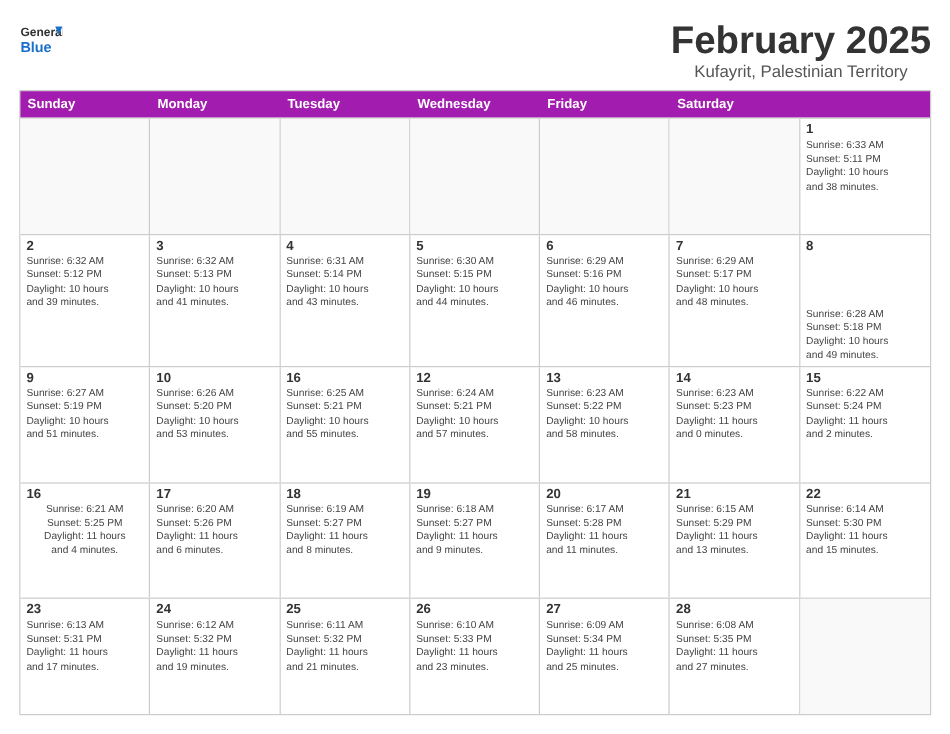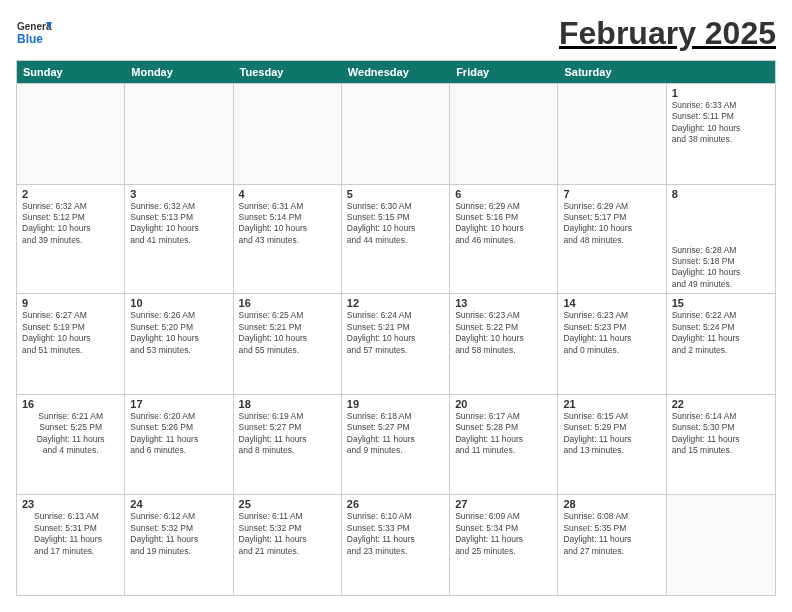--- a/index.html
+++ b/index.html
@@ -23,42 +23,41 @@
       justify-content: space-between;
       margin-bottom: 8px;
     }
     .logo {
       display: flex;
       align-items: center;
       gap: 4px;
     }
     .title-section {
       text-align: center;
-      text-decoration: underline;
     }
     .main-title {
       font-size: 32px;
       font-weight: bold;
       color: #333;
       line-height: 1.1;
     }
     .subtitle {
       font-size: 14px;
       color: #555;
     }
     .calendar {
       flex: 1;
       display: flex;
       flex-direction: column;
       border: 1px solid #ccc;
     }
     .cal-header {
       display: grid;
       grid-template-columns: repeat(7, 1fr);
-      background: #0f766e;
+      background: #a21caf;
     }
     .cal-header-cell {
       color: #fff;
       font-weight: bold;
       font-size: 11px;
       padding: 5px 6px;
       text-align: left;
     }
     .cal-body {
       display: flex;
@@ -105,20 +104,21 @@
   <div class="header">
     <div class="logo">
   <svg width="36" height="36" viewBox="0 0 36 36">
     <text x="1" y="14" font-size="10" font-weight="bold" font-family="Arial" fill="#333">General</text>
     <text x="1" y="27" font-size="12" font-weight="bold" font-family="Arial" fill="#1a6fcc">Blue</text>
     <polygon points="30,6 36,6 33,13" fill="#1a6fcc"></polygon>
   </svg>
 </div>
     <div class="title-section">
       <div class="main-title">February 2025</div>
+      <div class="subtitle">Kufayrit, Palestinian Territory</div>
     </div>
   </div>
 
   <div class="calendar">
     <div class="cal-header">
     <div class="cal-header-cell">Sunday</div>
         <div class="cal-header-cell">Monday</div>
         <div class="cal-header-cell">Tuesday</div>
         <div class="cal-header-cell">Wednesday</div>
         <div class="cal-header-cell">Friday</div>
@@ -289,21 +289,21 @@
             <span class="day-num">22</span>
             <div class="day-info" style="white-space: pre-line;">Sunrise: 6:14 AM
 Sunset: 5:30 PM
 Daylight: 11 hours
 and 15 minutes.</div>
           </div>
         </div>
         <div class="cal-row">
           <div class="cal-cell">
             <span class="day-num">23</span>
-            <div class="day-info" style="white-space: pre-line; margin-left: 12px;">Sunrise: 6:13 AM
+            <div class="day-info" style="white-space: pre-line;">Sunrise: 6:13 AM
 Sunset: 5:31 PM
 Daylight: 11 hours
 and 17 minutes.</div>
           </div>
           <div class="cal-cell">
             <span class="day-num">24</span>
             <div class="day-info" style="white-space: pre-line;">Sunrise: 6:12 AM
 Sunset: 5:32 PM
 Daylight: 11 hours
 and 19 minutes.</div>

